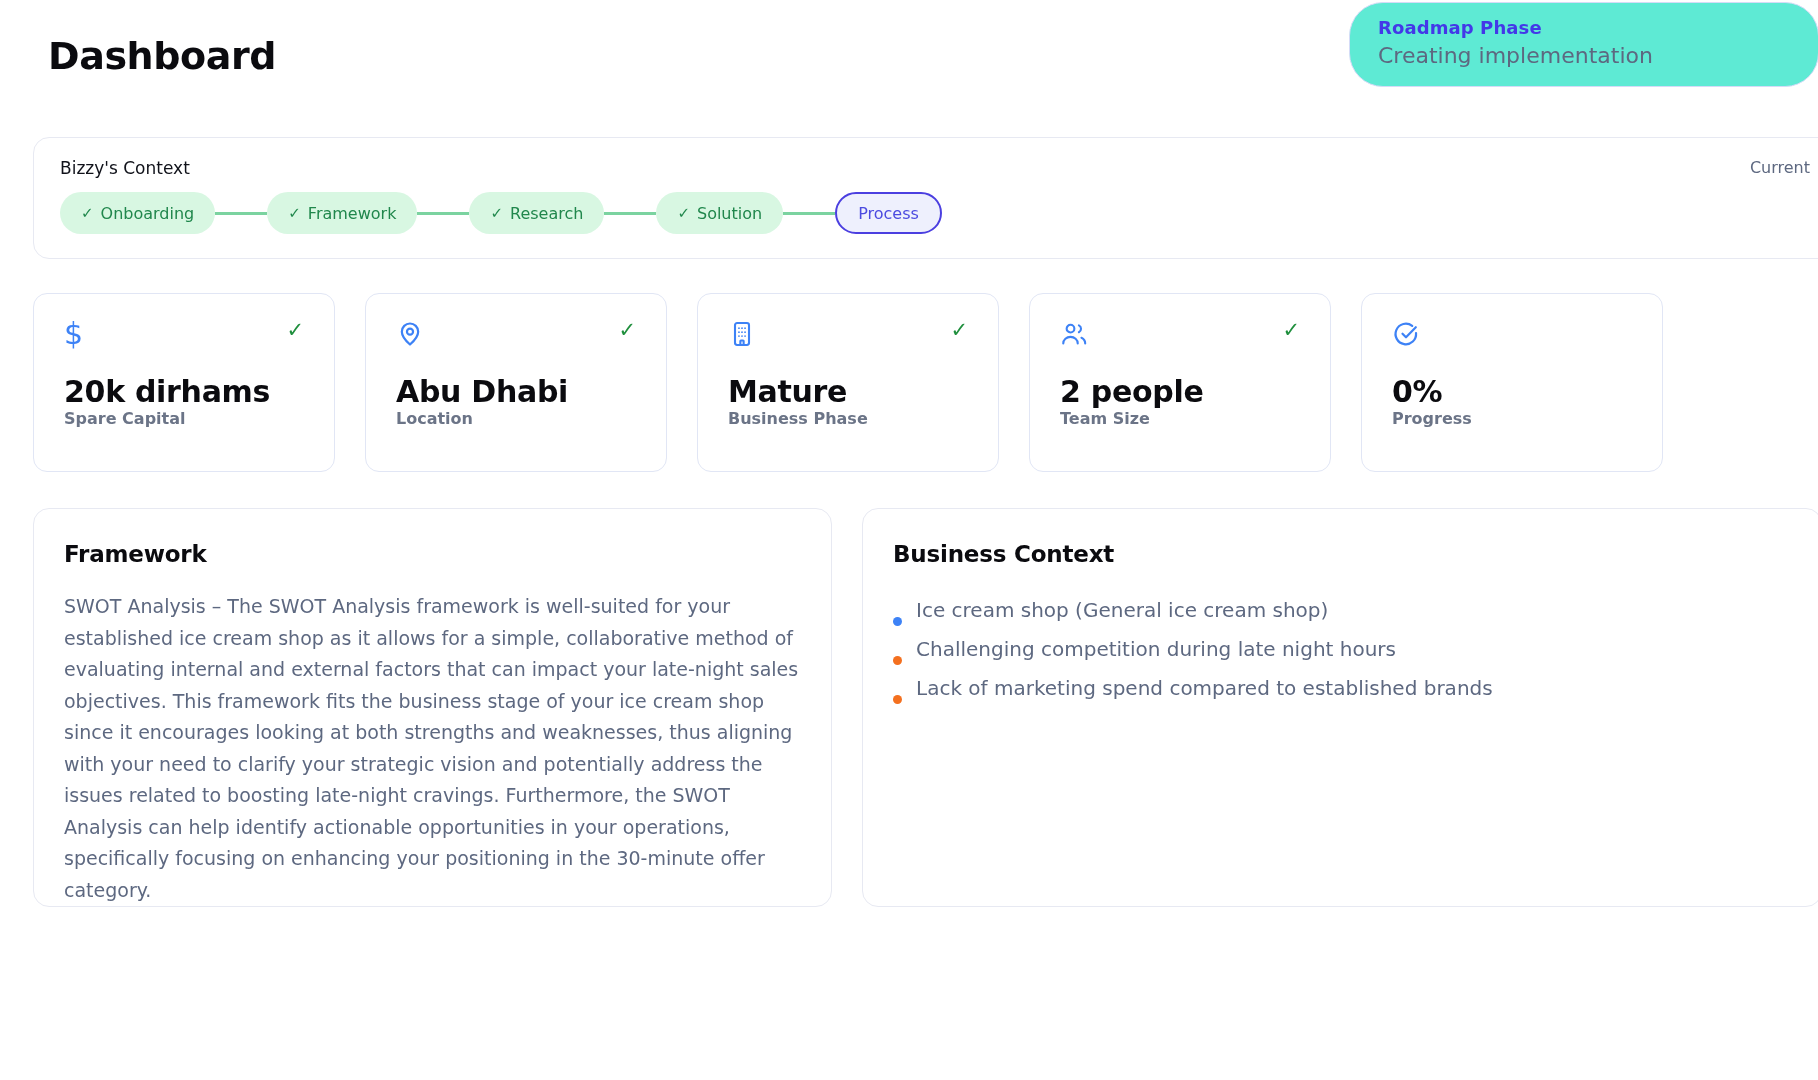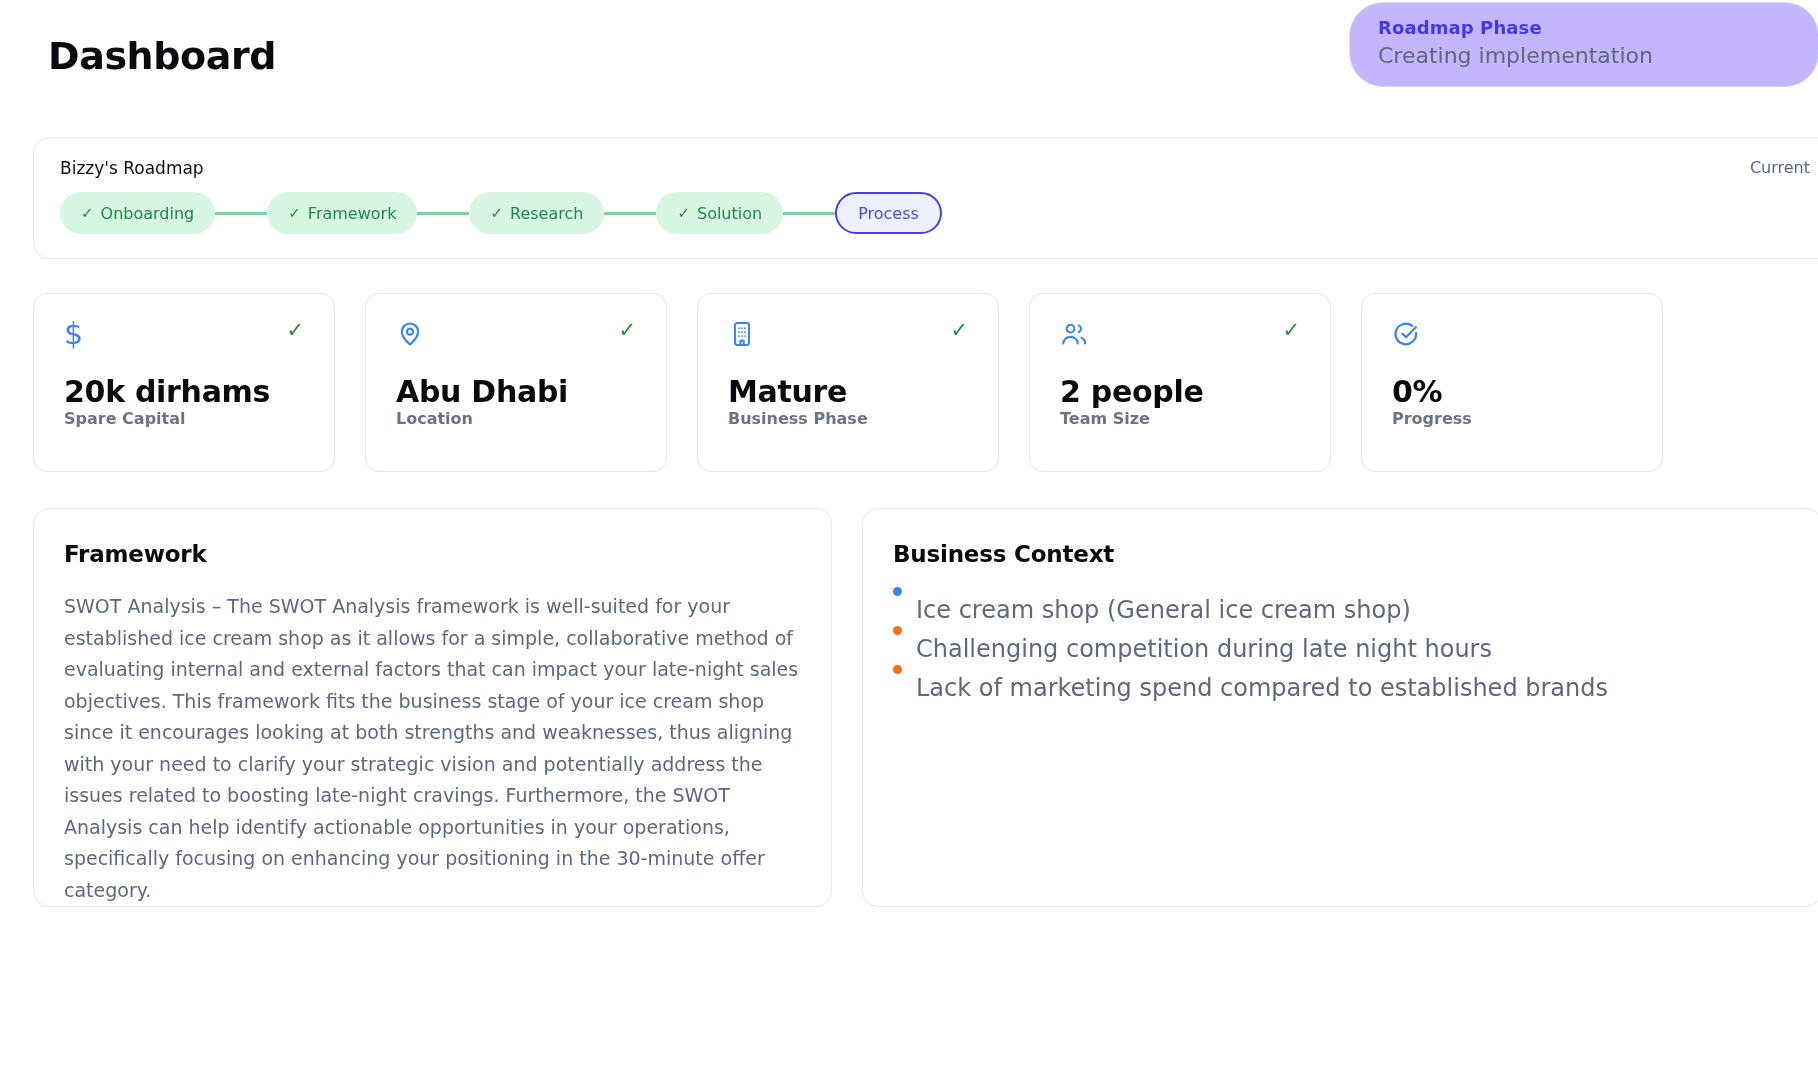--- a/index.html
+++ b/index.html
@@ -31,21 +31,21 @@
     font-weight: 700;
     letter-spacing: -0.4px;
     color: #0b0b0f;
     line-height: 1.1;
   }
   .phase-badge {
     position: absolute;
     left: 1349px;
     top: 2px;
     width: 470px;
-    background: #c4b5fd;
+    background: #5eead4;
     border: 1px solid #d5dbf7;
     border-radius: 34px;
     padding: 12px 28px 14px 28px;
     overflow: hidden;
   }
   .phase-badge-title {
     font-size: 18px;
     font-weight: 700;
     color: #4338e8;
     letter-spacing: 0.1px;
@@ -191,22 +191,22 @@
   }
   .panel-body {
     margin-top: 24px;
     font-size: 19px;
     line-height: 31.5px;
     color: #5d6880;
   }
   .context-list { margin-top: 24px; list-style: none; }
   .context-item {
     display: flex;
-    align-items: flex-start;
-    font-size: 24px;
+    align-items: flex-end;
+    font-size: 20px;
     line-height: 39px;
     color: #5d6880;
   }
   .bullet {
     width: 9px;
     height: 9px;
     border-radius: 50%;
     flex: 0 0 auto;
     margin-right: 14px;
     position: relative;
@@ -222,21 +222,21 @@
     <div class="page-title">Dashboard</div>
   </div>
 
   <div class="phase-badge">
     <div class="phase-badge-title">Roadmap Phase</div>
     <div class="phase-badge-sub">Creating implementation</div>
   </div>
 
   <div class="process-card">
     <div class="process-head">
-      <div class="process-title">Bizzy's Roadmap</div>
+      <div class="process-title">Bizzy's Context</div>
       <div class="process-current">Current</div>
     </div>
     <div class="steps">
 
       <div class="step done">
         <span class="tick">✓</span>
         <span>Onboarding</span>
       </div>
       <div class="connector"></div>
 

